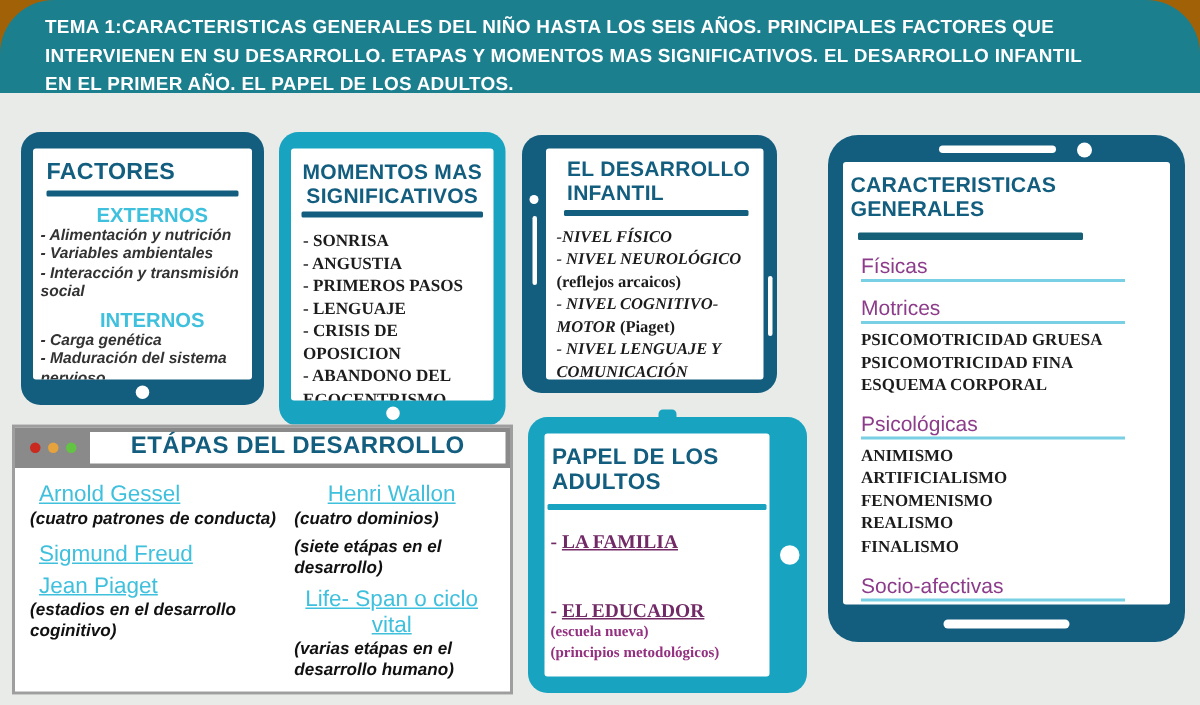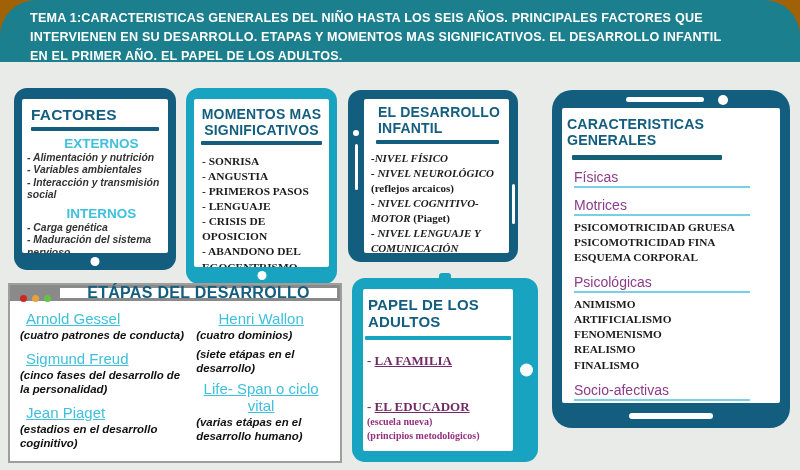--- a/index.html
+++ b/index.html
@@ -76,21 +76,21 @@
   .card-caracteristicas .ctitle{padding:8px 0 0 5px;font-size:14.2px;letter-spacing:.1px;}
   .card-caracteristicas .rule{height:5px;background:#156076;width:150px;margin:6px 0 2px 10px;}
   .sec{padding-left:12px;}
   .sec-head{display:block;color:var(--purple);font-size:14px;font-weight:500;
     width:176px;border-bottom:2px solid var(--underline_cyan);padding-bottom:1px;
     margin:9px 0 4px 0;}
   .sec-item{font-family:"Liberation Serif","DejaVu Serif",serif;font-weight:700;
     font-size:11.3px;color:var(--ink);line-height:1.34;}
 
   
-  .titlebar{position:relative;height:16px;background:var(--gray_bar);}
+  .titlebar{position:relative;height:27px;background:var(--gray_bar);}
   .win-dot{position:absolute;top:10px;width:7px;height:7px;border-radius:50%;}
   .win-dot.r{left:10px;background:var(--dot_red);}
   .win-dot.a{left:22px;background:var(--dot_amber);}
   .win-dot.g{left:34px;background:var(--dot_green);}
   .title-box{position:absolute;left:50px;right:3px;top:3px;bottom:3px;background:#fff;
     display:flex;align-items:center;justify-content:center;}
   .title-box .ctitle{font-size:16px;letter-spacing:.3px;}
   .etapas-body{display:flex;padding:6px 10px 0 10px;}
   .col-l{flex:1.25;}
   .col-r{flex:1;}
@@ -201,21 +201,20 @@
       <span class="win-dot g"></span>
       <div class="title-box">
         <h2 class="ctitle">ETÁPAS DEL DESARROLLO</h2>
       </div>
     </div>
     <div class="etapas-body">
       <div class="col-l">
         <a class="person">Arnold Gessel</a>
         <div class="p-desc">(cuatro patrones de conducta)</div>
         <a class="person">Sigmund Freud</a>
-        <div class="p-desc">(cinco fases del desarrollo de la personalidad)</div>
         <a class="person">Jean Piaget</a>
         <div class="p-desc">(estadios en el desarrollo coginitivo)</div>
       </div>
       <div class="col-r">
         <a class="person">Henri Wallon</a>
         <div class="p-desc">(cuatro dominios)</div>
         <div class="p-desc">(siete etápas en el desarrollo)</div>
         <a class="person">Life- Span o ciclo vital</a>
         <div class="p-desc">(varias etápas en el desarrollo humano)</div>
       </div>

